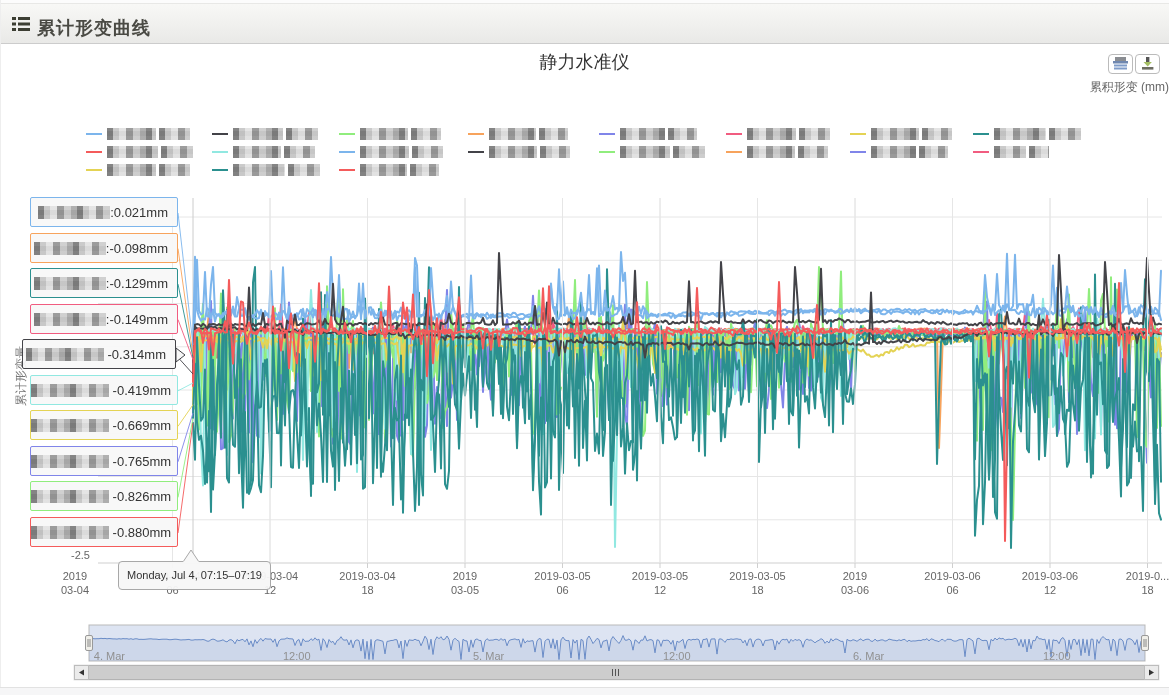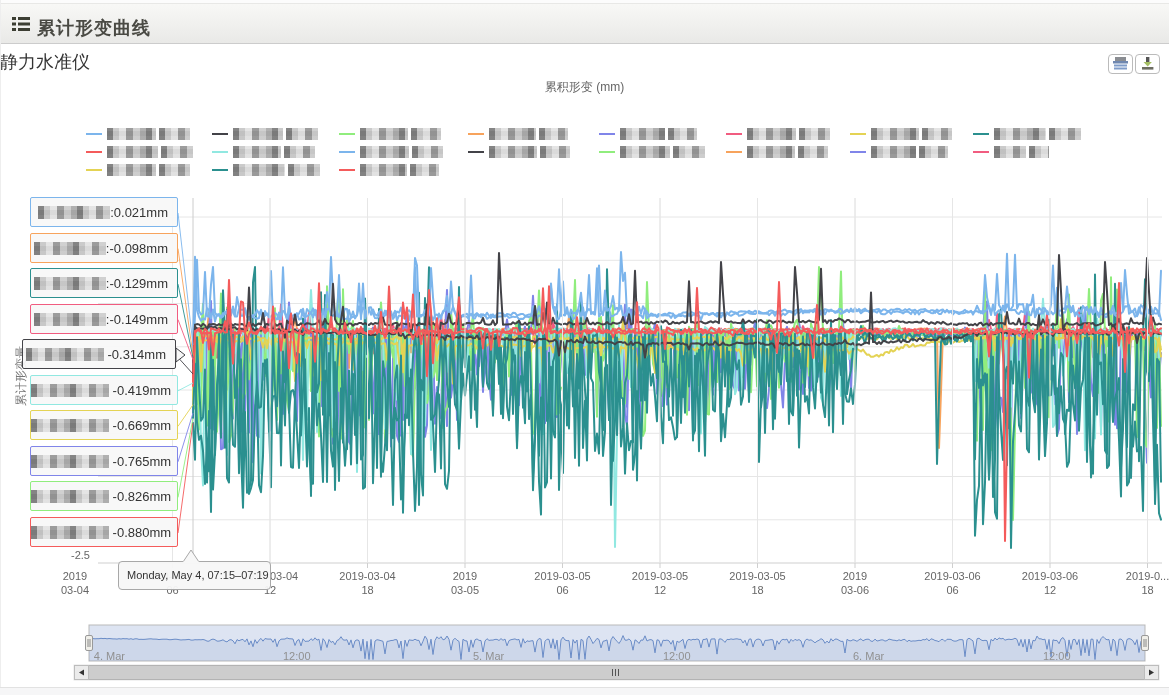--- a/index.html
+++ b/index.html
@@ -14,22 +14,22 @@
         <rect x="0" y="0" width="4" height="3"></rect>
         <rect x="6" y="0" width="12" height="3"></rect>
 <rect x="0" y="5.5" width="4" height="3"></rect>
         <rect x="6" y="5.5" width="12" height="3"></rect>
 <rect x="0" y="11" width="4" height="3"></rect>
         <rect x="6" y="11" width="12" height="3"></rect>
       </g>
     </svg>
 <span>累计形变曲线</span>
 </div>
-<div style="position:absolute;left:0;top:50px;width:1169px;text-align:left;font-size:18px;color:#333">静力水准仪</div>
-<div style="position:absolute;left:0;top:79px;width:1169px;text-align:center;font-size:12px;color:#666">累积形变 (mm)</div>
+<div style="position:absolute;left:0;top:50px;width:1169px;text-align:center;font-size:18px;color:#333">静力水准仪</div>
+<div style="position:absolute;left:0;top:79px;width:1169px;text-align:right;font-size:12px;color:#666">累积形变 (mm)</div>
 <div class="btn" style="left:1108px;top:54px"><svg width="17" height="14" viewBox="0 0 17 14" style="margin:2px 0 0 3px">
 <rect x="3" y="0" width="11" height="4" fill="#8a8d92"></rect>
       <rect x="1" y="4" width="15" height="2.5" fill="#6f87b0"></rect>
 <rect x="2" y="7.5" width="13" height="2" fill="#7f9cc9"></rect>
       <rect x="2" y="10.5" width="13" height="2" fill="#7f9cc9"></rect>
     </svg></div>
 <div class="btn" style="left:1135px;top:54px"><svg width="17" height="14" viewBox="0 0 17 14" style="margin:2px 0 0 3px">
 <rect x="7" y="0" width="3.4" height="5" fill="#555"></rect>
       <path d="M4.5 5h8.4L8.7 9.5Z" fill="#a5bf63"></path>
 <rect x="3" y="10" width="11.4" height="2.6" fill="#6d6d62"></rect>
@@ -259,19 +259,19 @@
 <div style="position:absolute;left:30px;top:197.0px;width:148px;height:30px;background:rgba(247,247,247,.93);border:1px solid #7cb5ec;border-radius:2px;font-size:13px;line-height:30px;text-align:right;padding-right:9px;box-sizing:border-box;white-space:nowrap"><span class="cz" style="display:inline-block;vertical-align:-2px;width:72px;height:13px"></span><span style="color:#333">:0.021mm</span></div>
 <div style="position:absolute;left:30px;top:232.6px;width:148px;height:30px;background:rgba(247,247,247,.93);border:1px solid #f7a35c;border-radius:2px;font-size:13px;line-height:30px;text-align:right;padding-right:9px;box-sizing:border-box;white-space:nowrap"><span class="cz" style="display:inline-block;vertical-align:-2px;width:72px;height:13px"></span><span style="color:#333">:-0.098mm</span></div>
 <div style="position:absolute;left:30px;top:268.1px;width:148px;height:30px;background:rgba(247,247,247,.93);border:1px solid #2b908f;border-radius:2px;font-size:13px;line-height:30px;text-align:right;padding-right:9px;box-sizing:border-box;white-space:nowrap"><span class="cz" style="display:inline-block;vertical-align:-2px;width:72px;height:13px"></span><span style="color:#333">:-0.129mm</span></div>
 <div style="position:absolute;left:30px;top:303.6px;width:148px;height:30px;background:rgba(247,247,247,.93);border:1px solid #f15c80;border-radius:2px;font-size:13px;line-height:30px;text-align:right;padding-right:9px;box-sizing:border-box;white-space:nowrap"><span class="cz" style="display:inline-block;vertical-align:-2px;width:72px;height:13px"></span><span style="color:#333">:-0.149mm</span></div>
 <div style="position:absolute;left:22px;top:339.2px;width:154px;height:30px;background:rgba(247,247,247,.93);border:1px solid #434348;border-radius:2px;font-size:13px;line-height:30px;text-align:right;padding-right:9px;box-sizing:border-box;white-space:nowrap"><span class="cz" style="display:inline-block;vertical-align:-2px;width:78px;height:13px"></span><span style="color:#333"> -0.314mm</span></div>
 <div style="position:absolute;left:30px;top:374.8px;width:148px;height:30px;background:rgba(247,247,247,.93);border:1px solid #91e8e1;border-radius:2px;font-size:13px;line-height:30px;text-align:right;padding-right:9px;box-sizing:border-box;white-space:nowrap"><span class="cz" style="display:inline-block;vertical-align:-2px;width:78px;height:13px"></span><span style="color:#333"> -0.419mm</span></div>
 <div style="position:absolute;left:30px;top:410.3px;width:148px;height:30px;background:rgba(247,247,247,.93);border:1px solid #e4d354;border-radius:2px;font-size:13px;line-height:30px;text-align:right;padding-right:9px;box-sizing:border-box;white-space:nowrap"><span class="cz" style="display:inline-block;vertical-align:-2px;width:78px;height:13px"></span><span style="color:#333"> -0.669mm</span></div>
 <div style="position:absolute;left:30px;top:445.8px;width:148px;height:30px;background:rgba(247,247,247,.93);border:1px solid #8085e9;border-radius:2px;font-size:13px;line-height:30px;text-align:right;padding-right:9px;box-sizing:border-box;white-space:nowrap"><span class="cz" style="display:inline-block;vertical-align:-2px;width:78px;height:13px"></span><span style="color:#333"> -0.765mm</span></div>
 <div style="position:absolute;left:30px;top:481.4px;width:148px;height:30px;background:rgba(247,247,247,.93);border:1px solid #90ed7d;border-radius:2px;font-size:13px;line-height:30px;text-align:right;padding-right:9px;box-sizing:border-box;white-space:nowrap"><span class="cz" style="display:inline-block;vertical-align:-2px;width:78px;height:13px"></span><span style="color:#333"> -0.826mm</span></div>
 <div style="position:absolute;left:30px;top:517.0px;width:148px;height:30px;background:rgba(247,247,247,.93);border:1px solid #f45b5b;border-radius:2px;font-size:13px;line-height:30px;text-align:right;padding-right:9px;box-sizing:border-box;white-space:nowrap"><span class="cz" style="display:inline-block;vertical-align:-2px;width:78px;height:13px"></span><span style="color:#333"> -0.880mm</span></div>
-<div style="position:absolute;left:118px;top:561px;width:153px;height:29px;background:rgba(247,247,247,.95);border:1px solid #a8a8a8;border-radius:4px;font-size:11px;color:#333;line-height:27px;padding-left:8px;white-space:nowrap">Monday, May 4, 07:15–07:19</div>
+<div style="position:absolute;left:118px;top:561px;width:153px;height:29px;background:rgba(247,247,247,.95);border:1px solid #a8a8a8;border-radius:4px;font-size:11px;color:#333;line-height:27px;padding-left:8px;white-space:nowrap">Monday, Jul 4, 07:15–07:19</div>
 <svg style="position:absolute;left:182px;top:549px" width="18" height="14">
     <path d="M1 13L9 1L17 13" fill="#f7f7f7" stroke="#a8a8a8" stroke-width="1"></path>
     <path d="M1 13.5H17" stroke="#f7f7f7" stroke-width="2"></path>
   </svg>
 <div style="position:absolute;left:0;top:687px;width:1169px;height:8px;background:#f6f6f7;border-top:1px solid #e2e2e2"></div>
 <div style="position:absolute;left:0;top:0;width:1px;height:687px;background:#eee"></div>
 
 </body></html>

